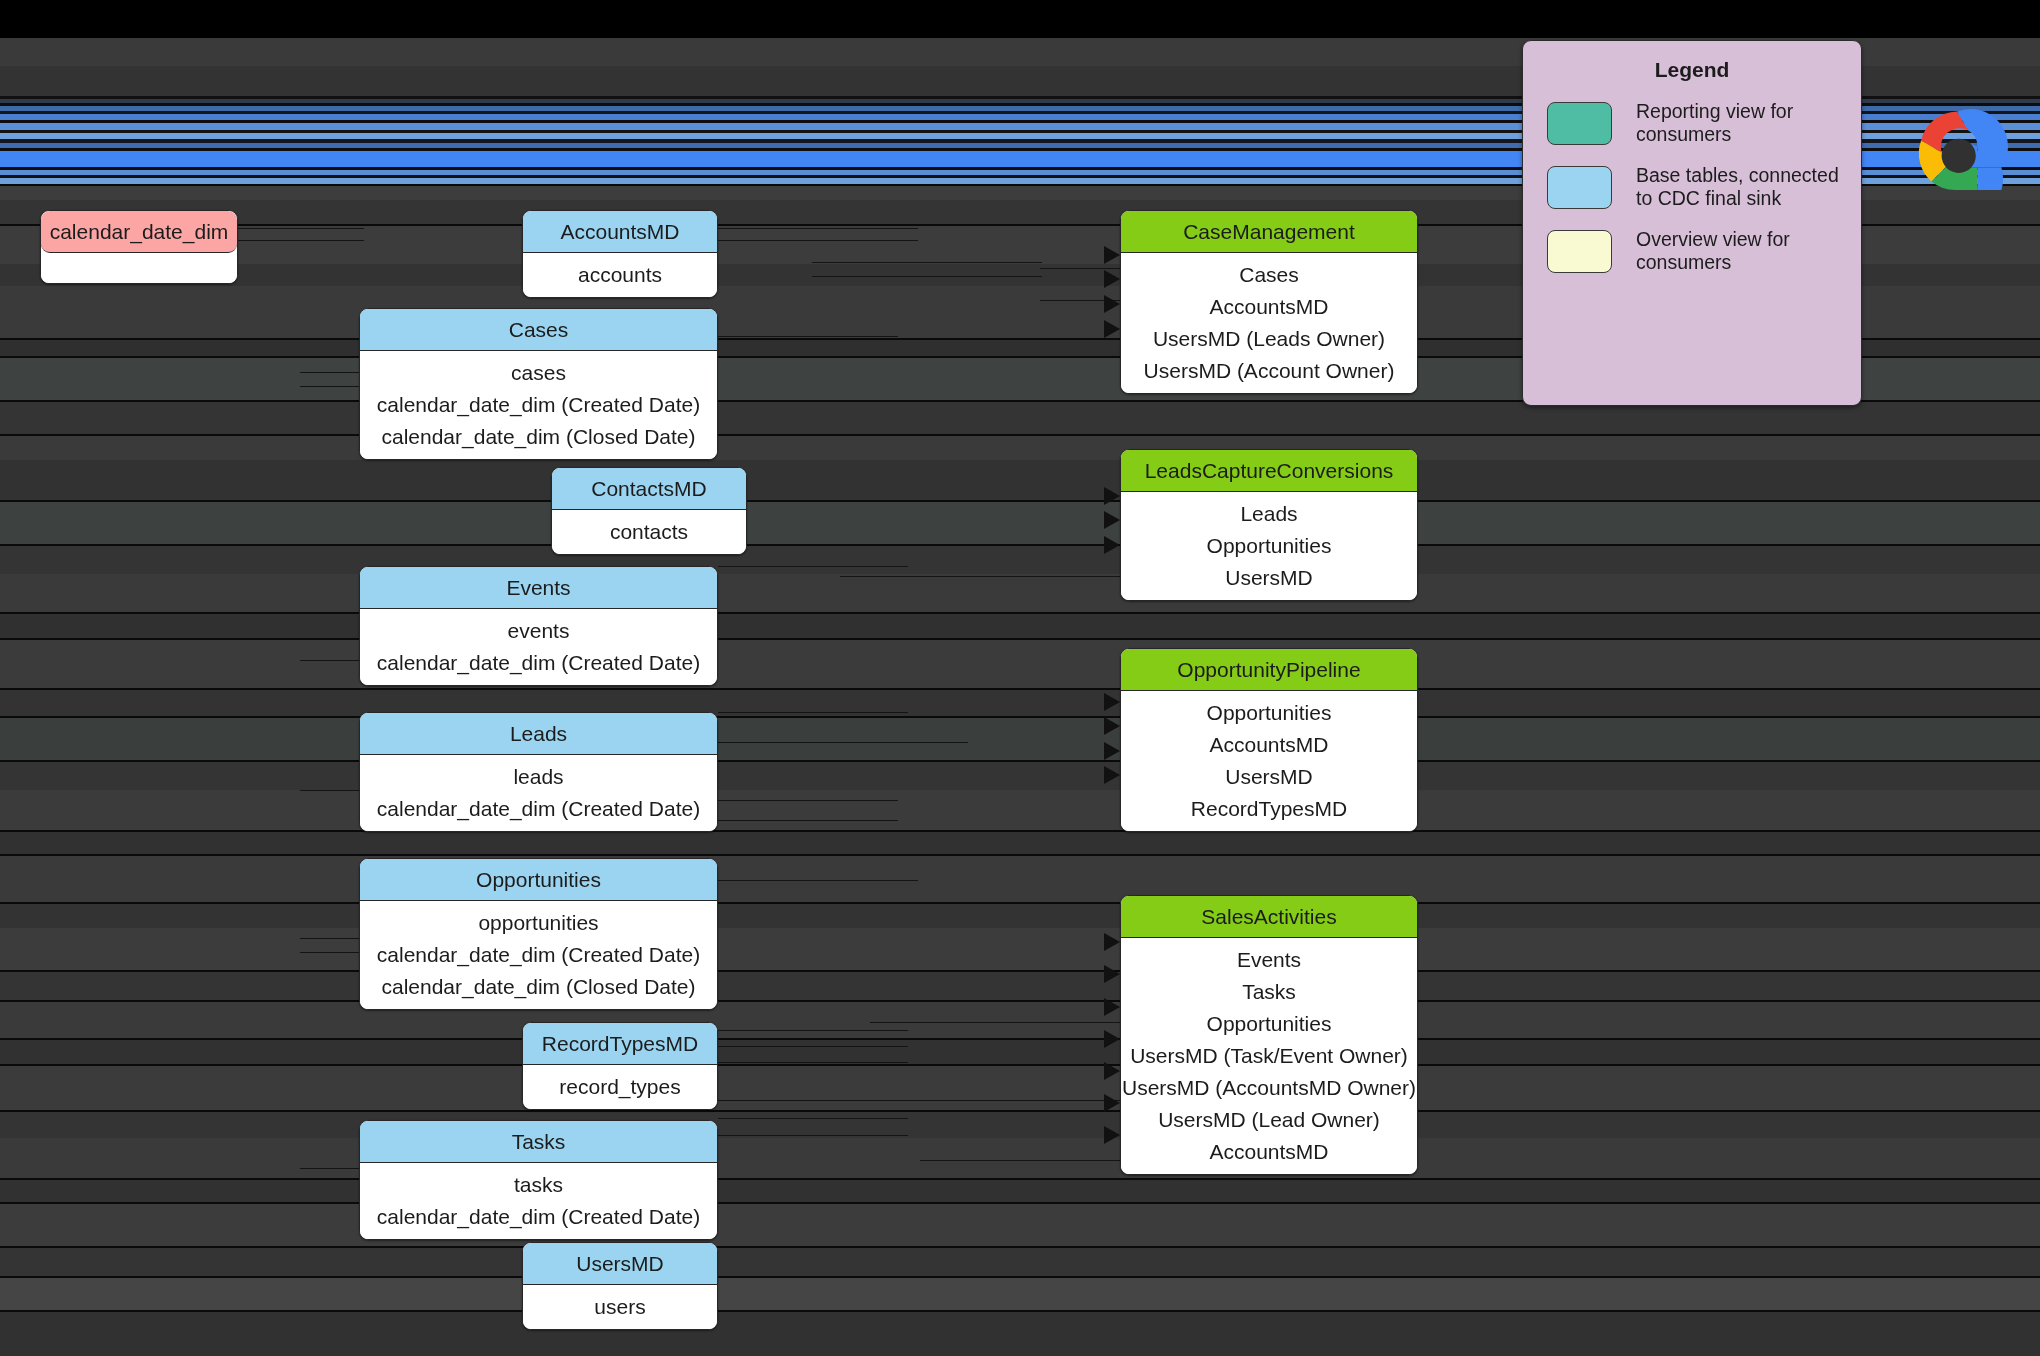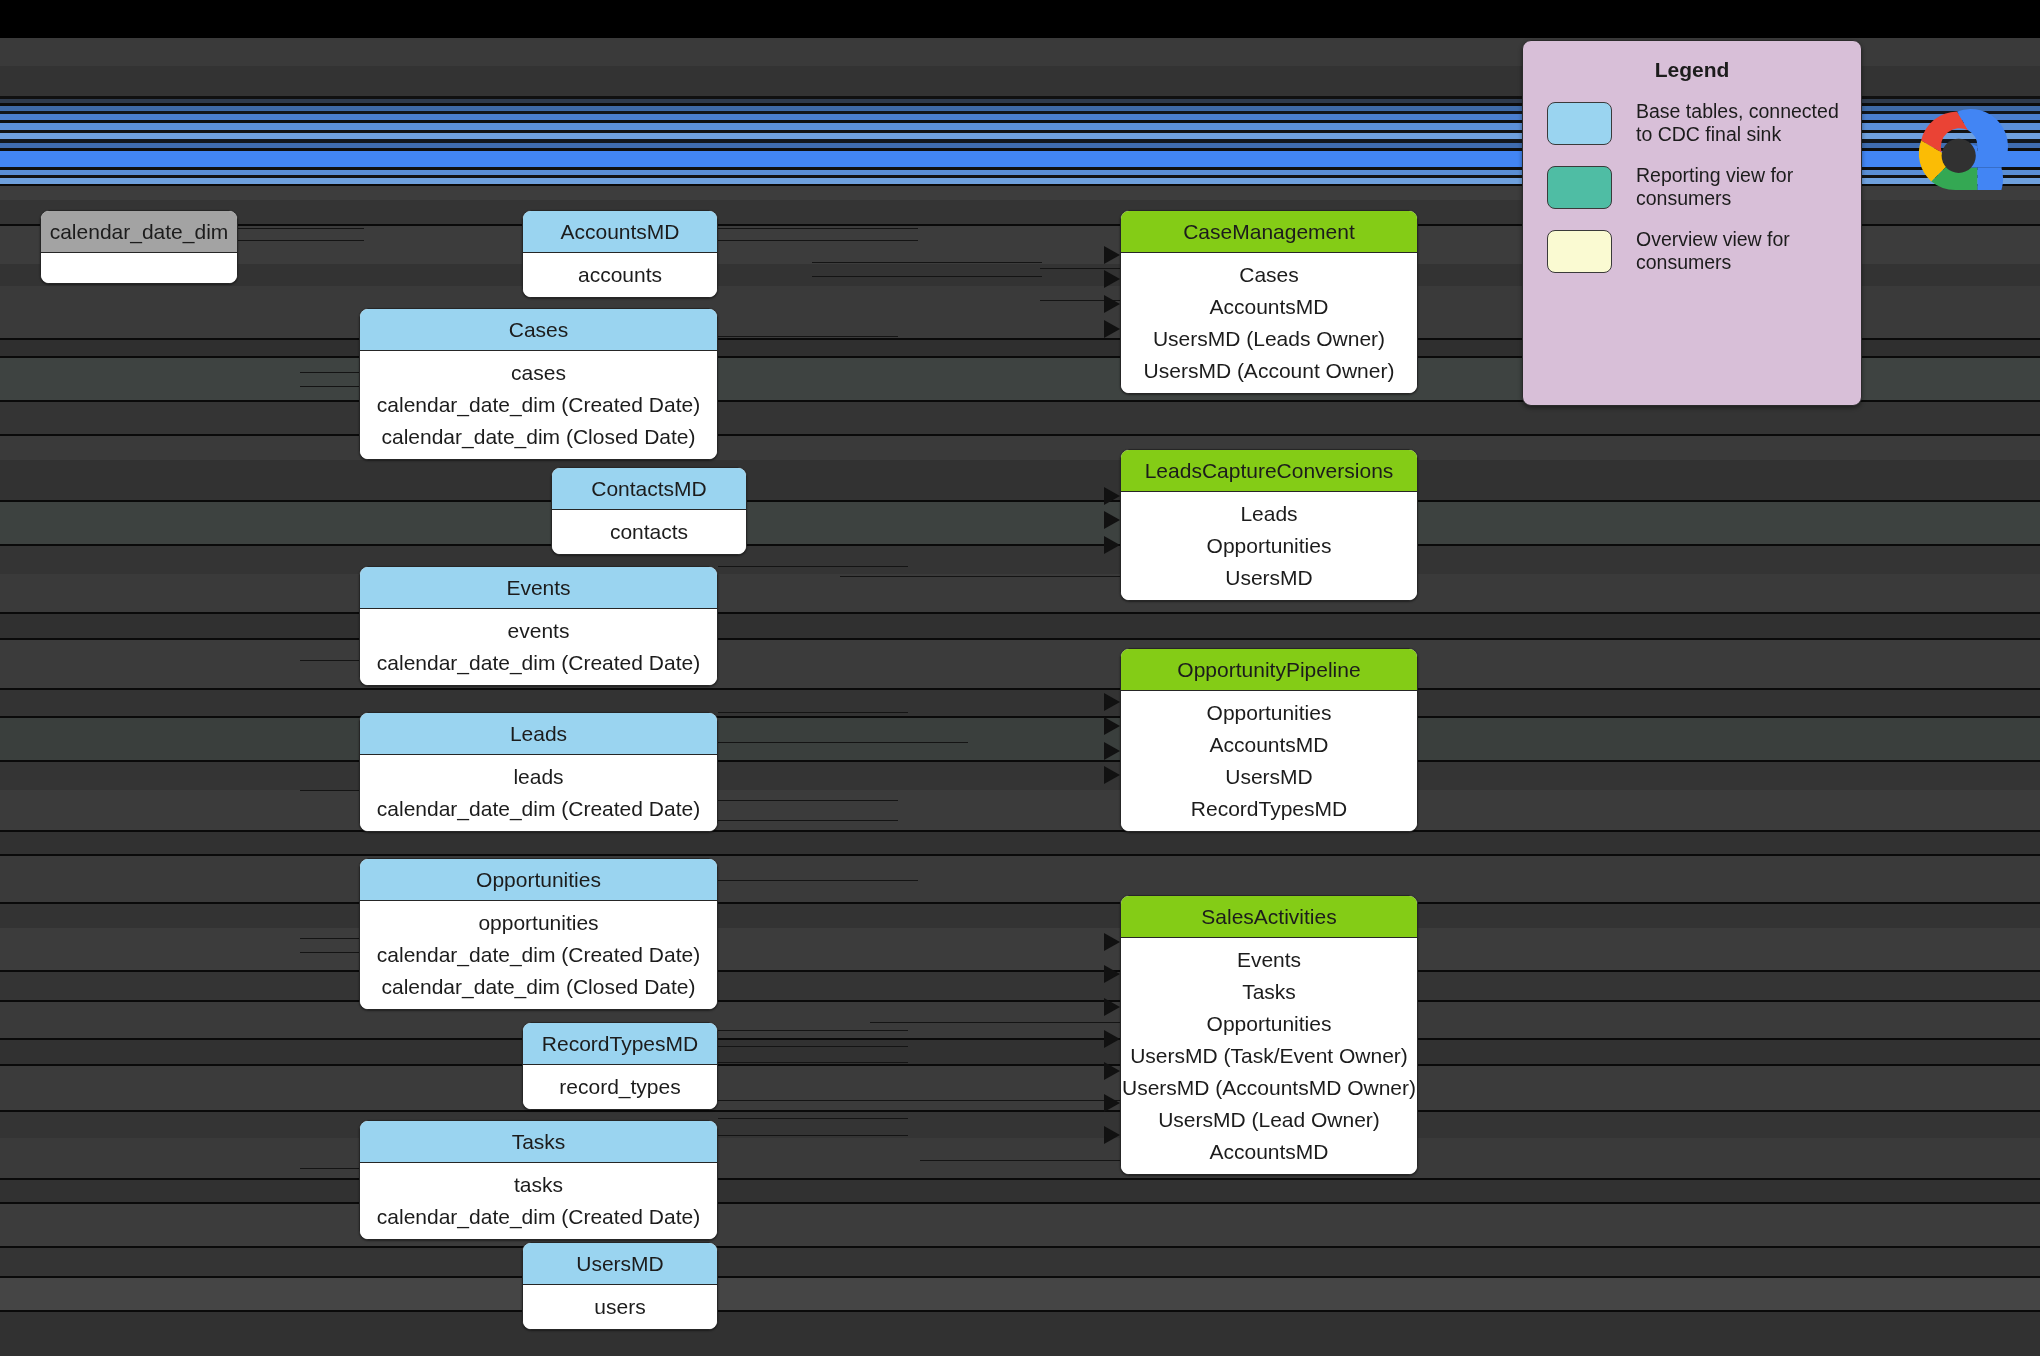--- a/index.html
+++ b/index.html
@@ -33,21 +33,21 @@
   .node .hdr{
      text-align:center;color:#1c1c1c;font-size:21px;line-height:41px;height:41px;
      border-bottom:1px solid #262626;white-space:nowrap;}
   .node .body{background:#fff;padding:6px 0;}
   .node .row{
      text-align:center;color:#1c1c1c;font-size:21px;line-height:32px;
      white-space:nowrap;}
   .node.empty .body{height:30px;padding:0;}
   .h-blue{background:#9ad4f0;}
   .h-green{background:#84cc16;}
-  .h-pink{background:#a3a3a3;}
+  .h-pink{background:#fca5a5;border-radius:9px;}
 
   
   #legend{position:absolute;left:1522px;top:40px;width:340px;height:366px;
           background:#d8bfd8;border:1px solid #2b2b2b;border-radius:9px;
           box-shadow:0 2px 4px rgba(0,0,0,.4);box-sizing:border-box;}
   #legend .ltitle{text-align:center;font-size:21px;font-weight:bold;color:#1c1c1c;
           margin-top:17px;}
   #legend .lrow{display:flex;align-items:center;margin-top:18px;padding-left:24px;}
   #legend .swatch{width:63px;height:41px;border:1px solid #3a3a3a;border-radius:8px;
           flex:0 0 auto;}
@@ -307,26 +307,26 @@
           <div class="row">UsersMD (Lead Owner)</div>
           <div class="row">AccountsMD</div>
         </div>
       </div>
     </div>
 
   <div id="legend">
     <div class="ltitle">Legend</div>
     <div id="legend-rows">
         <div class="lrow">
+          <div class="swatch" style="background:#4fbda4;"></div>
+          <div class="ltext">Reporting view for consumers</div>
+        </div>
+        <div class="lrow">
           <div class="swatch" style="background:#9ad4f0;"></div>
           <div class="ltext">Base tables, connected to CDC final sink</div>
-        </div>
-        <div class="lrow">
-          <div class="swatch" style="background:#4fbda4;"></div>
-          <div class="ltext">Reporting view for consumers</div>
         </div>
         <div class="lrow">
           <div class="swatch" style="background:#fafad2;"></div>
           <div class="ltext">Overview view for consumers</div>
         </div>
       </div>
   </div>
 
   <div id="gclogo">
     <svg viewBox="0 0 120 96" width="104" height="82" aria-hidden="true">

